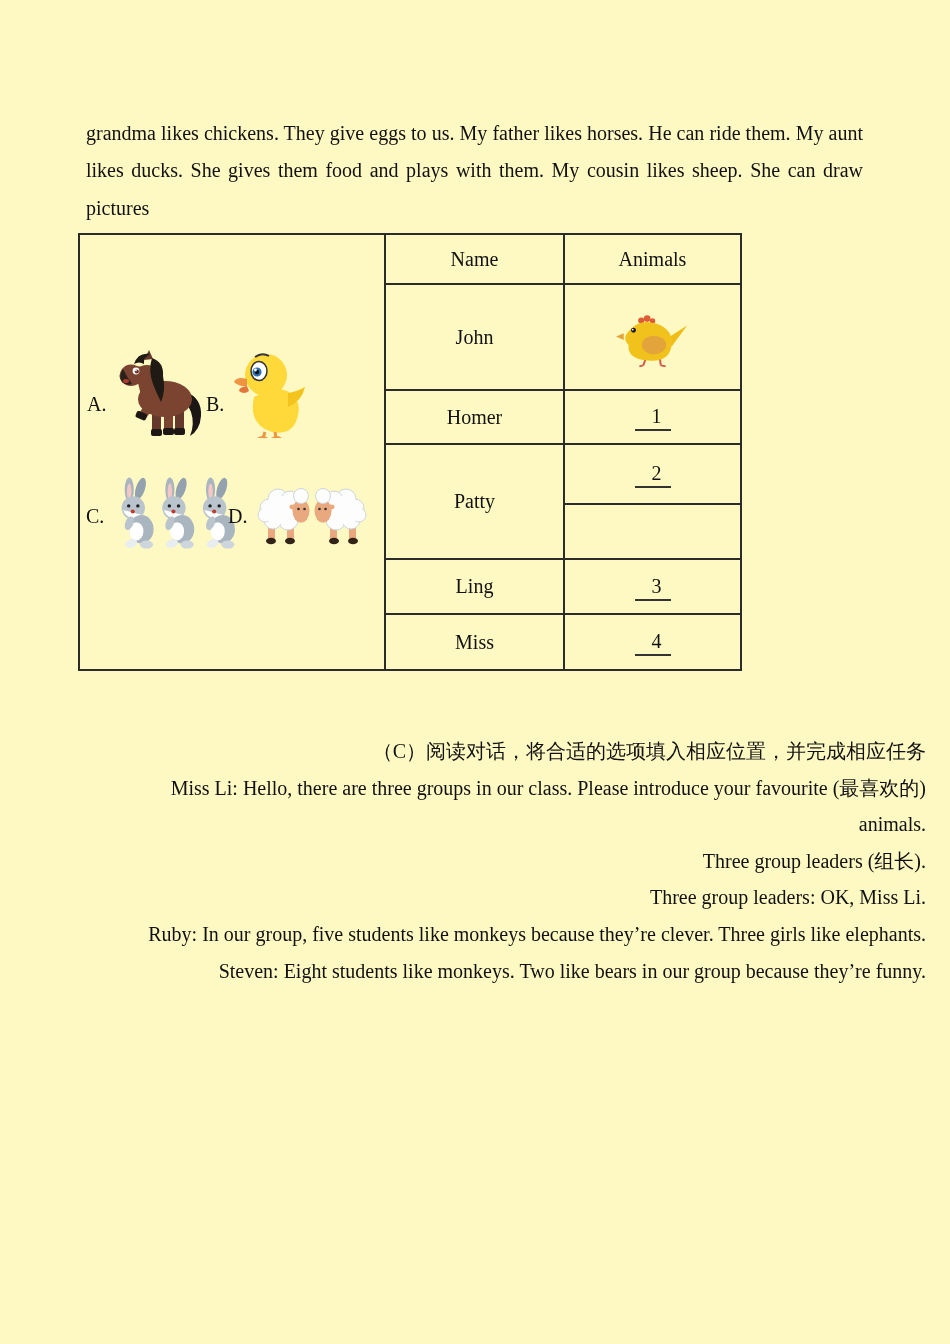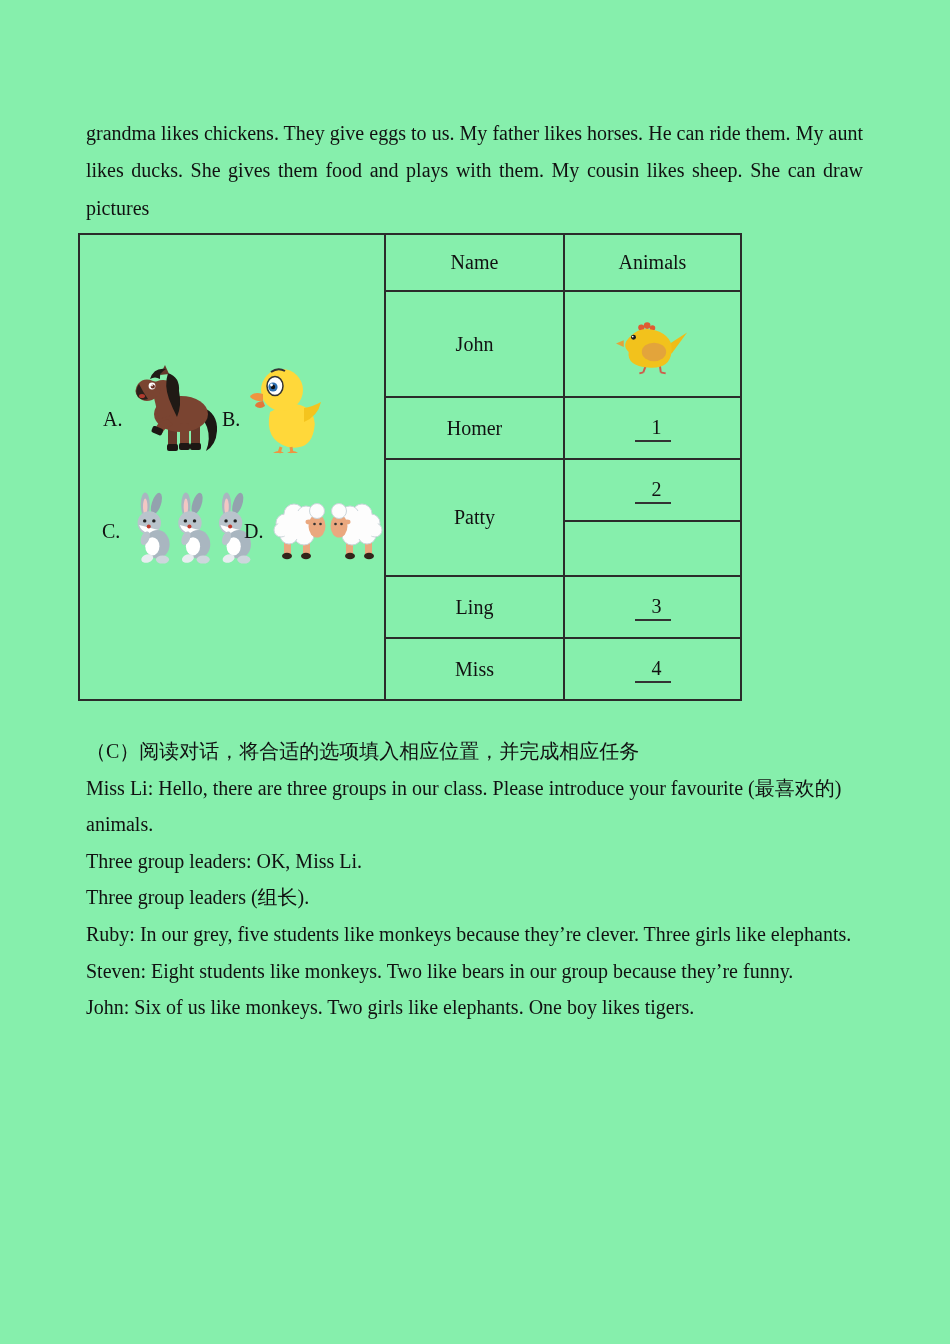--- a/index.html
+++ b/index.html
@@ -1,56 +1,56 @@
 <!DOCTYPE html>
 <html style="--text: #111111; --table_border: #2b2b2b; --horse_brown: #7a4431; --duck_yellow: #ffd83a; --chicken_yellow: #f2c21c; --rabbit_grey: #a9b6c0; --sheep_face_tan: #eaa87f;"><head>
 <meta charset="utf-8">
 <style>
   html,body{margin:0;padding:0;background:#fff;}
   .page{
     position:relative;
     width:950px;height:1344px;
-    background:#86efac;
+    background:#fef9c3;
     font-family:"Liberation Serif", serif;
     color:var(--text,#111);
     overflow:hidden;
   }
   
   .intro{
     position:absolute;left:86px;top:115px;width:777px;
     font-size:20px;line-height:37.3px;
   }
   .intro .jline{text-align:justify;text-align-last:justify;text-justify:inter-word;}
   
   .anim-table{
     position:absolute;left:78px;top:233px;
     border-collapse:collapse;table-layout:fixed;width:662px;
   }
   .anim-table td{
     border:2px solid var(--table_border,#2b2b2b);
     text-align:center;vertical-align:middle;
-    font-size:20px;padding:16px;
+    font-size:20px;padding:0;
   }
   .img-cell{vertical-align:top;}
   .img-inner{position:relative;width:100%;height:432px;}
   .opt-label{position:absolute;font-size:20px;line-height:24px;}
   .opt-img{position:absolute;}
   .chicken-cell{vertical-align:top;}
   .chicken-svg{display:block;margin:8px auto 0;}
   .ans{
     display:inline-block;box-sizing:border-box;width:36px;
     padding-left:8px;border-bottom:2px solid #333;
     text-align:center;line-height:26px;font-size:20px;
   }
   
   .section-c{
     position:absolute;left:86px;top:733px;width:840px;
     font-size:20px;line-height:36.6px;
   }
-  .section-c div{white-space:nowrap;}
+  .section-c div{white-space:nowrap;text-align:right;}
 </style>
 </head>
 <body>
 
 <div class="page">
 
   <div class="intro">
     <div class="jline">grandma likes chickens. They give eggs to us. My father likes horses. He can ride them. My aunt</div>
     <div class="jline">likes ducks. She gives them food and plays with them. My cousin likes sheep. She can draw pictures</div>
   </div>
@@ -202,20 +202,19 @@
       <td>Miss</td>
       <td><span class="ans">4</span></td>
     </tr>
   </tbody>
     </table>
 
   <div class="section-c">
     <div>（C）阅读对话，将合适的选项填入相应位置，并完成相应任务</div>
     <div>Miss Li: Hello, there are three groups in our class. Please introduce your favourite (最喜欢的)</div>
     <div>animals.</div>
+    <div>Three group leaders (组长).</div>
     <div>Three group leaders: OK, Miss Li.</div>
-    <div>Three group leaders (组长).</div>
-    <div>Ruby: In our grey, five students like monkeys because they’re clever. Three girls like elephants.</div>
+    <div>Ruby: In our group, five students like monkeys because they’re clever. Three girls like elephants.</div>
     <div>Steven: Eight students like monkeys. Two like bears in our group because they’re funny.</div>
-    <div>John: Six of us like monkeys. Two girls like elephants. One boy likes tigers.</div>
   </div>
 
 </div>
 
 </body></html>

